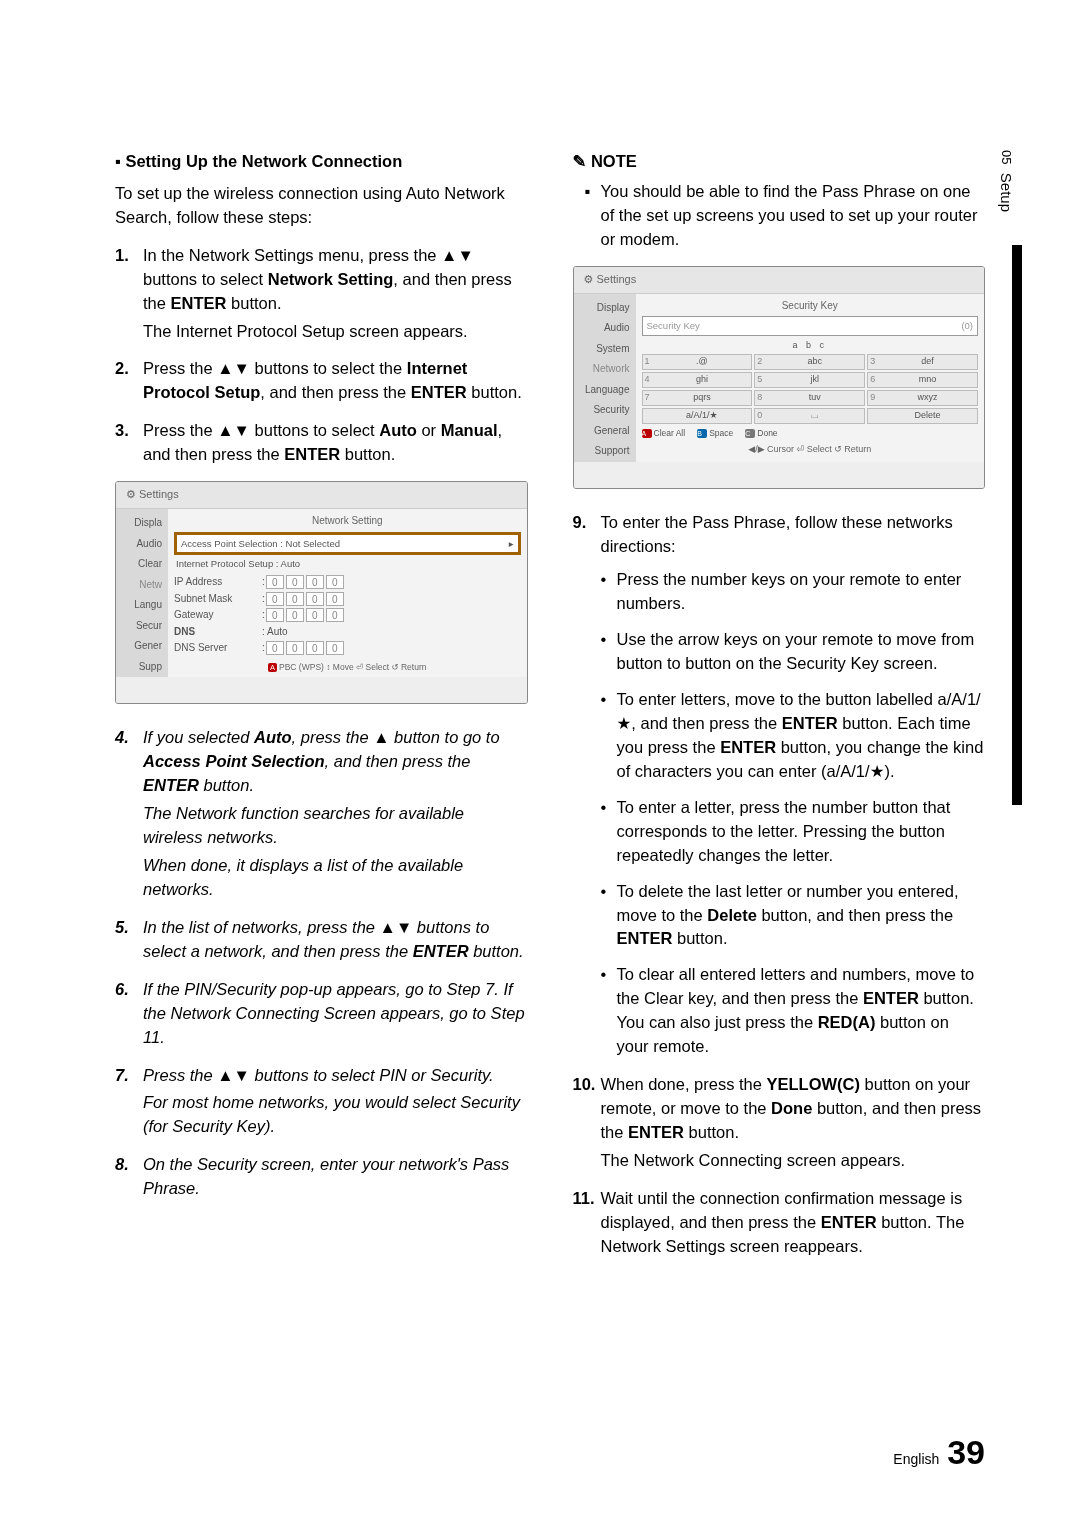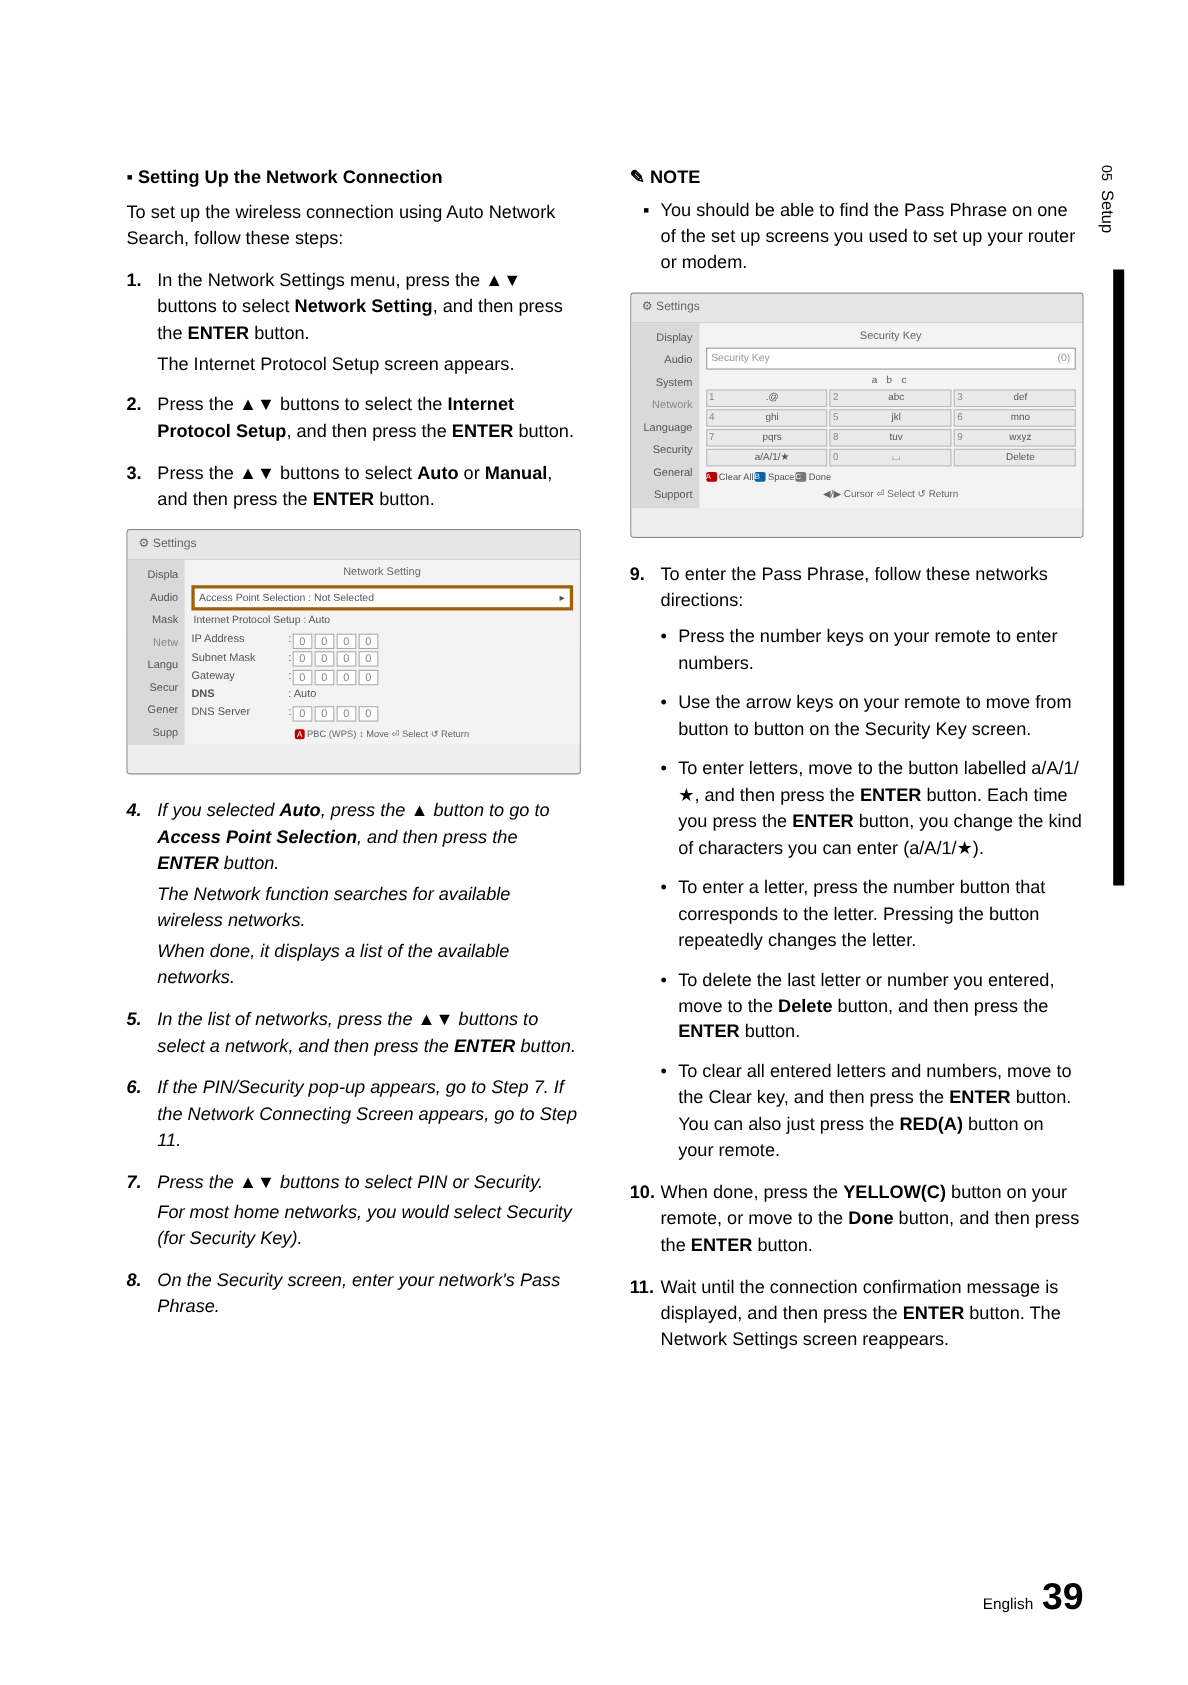--- a/index.html
+++ b/index.html
@@ -174,21 +174,21 @@
       padding: 2px 6px 4px 6px;
     }
     .ui-panel-title {
       text-align: center;
       font-size: 10px;
       color: #666;
       padding: 3px 0;
     }
     .ui-row {
       display: flex;
-      align-items: flex-end;
+      align-items: flex-start;
       margin: 2px 0;
       font-size: 10px;
     }
     .ui-row .lbl { width: 88px; }
     .ip-cell {
       display: inline-block;
       width: 18px;
       height: 14px;
       border: 1px solid #aaa;
       margin: 0 1px;
@@ -241,21 +241,21 @@
       display:flex;
       align-items:center;
       height:16px;
       font-size:9px;
       padding:0 2px;
     }
     .key .n { color:#888; width:10px; }
     .key .t { flex:1; text-align:center; color:#555; }
     .legend-row {
       display:flex;
-      gap:1px;
+      gap:12px;
       margin-top:3px;
       font-size:8.5px;
     }
     .legend-row span {
       display:flex;
       align-items:center;
       gap:2px;
     }
     .tag { display:inline-block;width:10px;height:9px;border-radius:2px;font-size:7px;line-height:9px;text-align:center;color:#fff;}
     .tag.a{background:#b00;}
@@ -299,21 +299,21 @@
         <span>Press the ▲▼ buttons to select </span><span class="bold">Auto</span><span> or </span><span class="bold">Manual</span><span>, and then press the </span><span class="bold">ENTER</span><span> button.</span>
       </li>
     </ol>
 
     <div class="ui-box">
       <div class="ui-titlebar">Settings</div>
       <div class="ui-inner">
         <div class="ui-sidebar">
           <div>Displa</div>
           <div>Audio</div>
-          <div>Mask</div>
+          <div>Clear</div>
           <div class="active">Netw</div>
           <div>Langu</div>
           <div>Secur</div>
           <div>Gener</div>
           <div>Supp</div>
         </div>
         <div class="ui-main">
           <div class="ui-panel-title">Network Setting</div>
           <div class="ui-select">
               <span>Access Point Selection  : Not Selected</span>
@@ -452,20 +452,21 @@
           <li>
             <span>To delete the last letter or number you entered, move to the </span><span class="bold">Delete</span><span> button, and then press the </span><span class="bold">ENTER</span><span> button.</span>
           </li>
           <li>
             <span>To clear all entered letters and numbers, move to the Clear key, and then press the </span><span class="bold">ENTER</span><span> button. You can also just press the </span><span class="bold">RED(A)</span><span> button on your remote.</span>
           </li>
         </ul>
       </li>
       <li>
         <span>When done, press the </span><span class="bold">YELLOW(C)</span><span> button on your remote, or move to the </span><span class="bold">Done</span><span> button, and then press the </span><span class="bold">ENTER</span><span> button.</span>
+        <div class="sub">The Network Connecting screen appears.</div>
       </li>
       <li>
         <span>Wait until the connection confirmation message is displayed, and then press the </span><span class="bold">ENTER</span><span> button. The Network Settings screen reappears.</span>
       </li>
     </ol>
   </div>
 </div>
 
 <div class="footer">
   <span>English</span>

